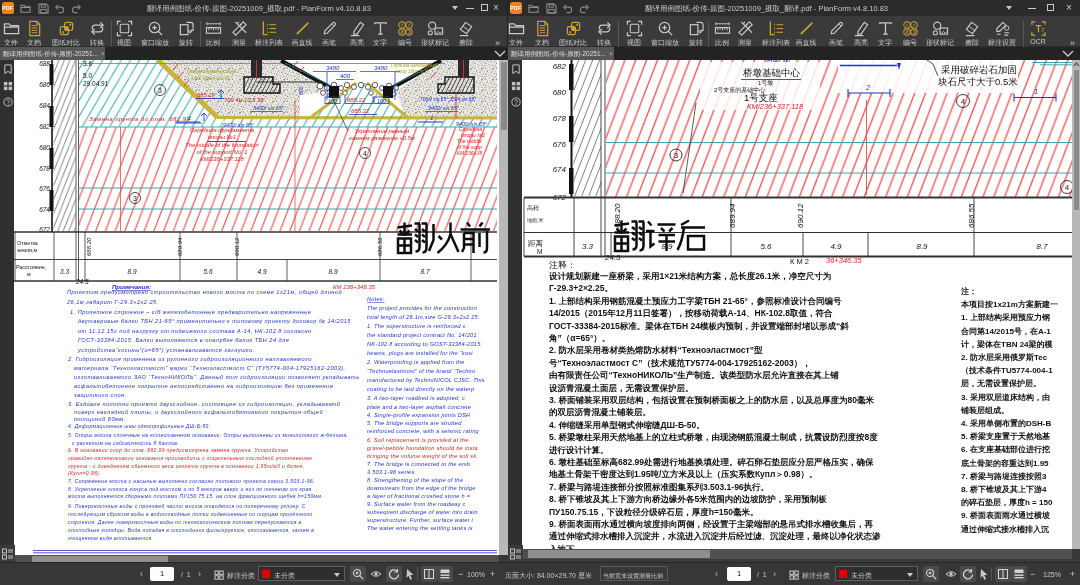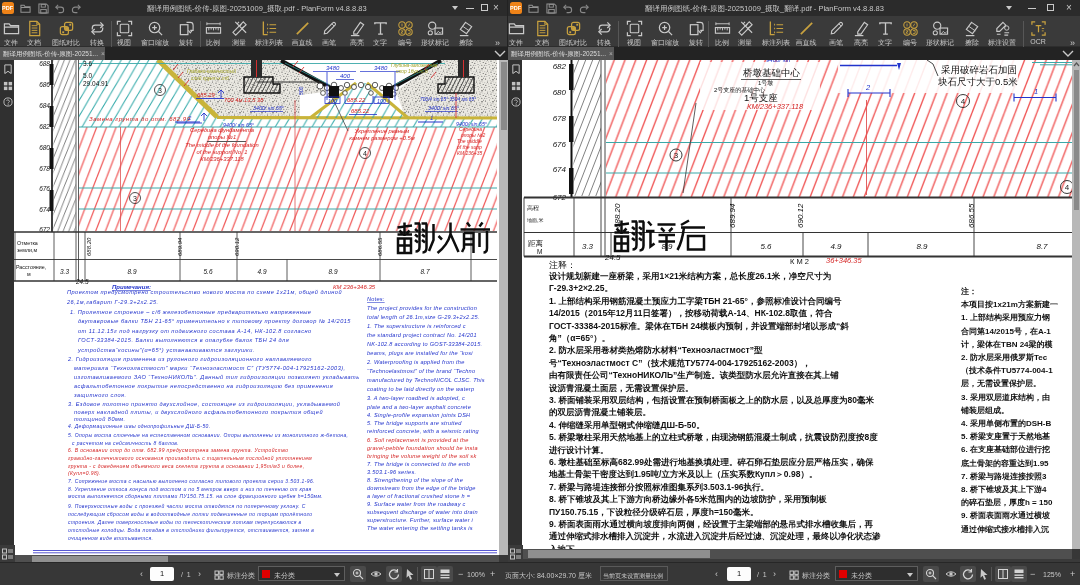--- a/index.html
+++ b/index.html
@@ -761,22 +761,22 @@
       </svg>
  <svg class="abs" style="left:546px;top:2.5px;color:#949494" width="11" height="11">
         <use href="#t-save"></use>
       </svg>
  <svg class="abs" style="left:562px;top:2.5px;color:#888" width="11" height="11">
         <use href="#t-undo"></use>
       </svg>
  <svg class="abs" style="left:579px;top:2.5px;color:#888" width="11" height="11">
         <use href="#t-redo"></use>
       </svg>
- <div class="ttxt" style="left:147px">翻译用例图纸-价传-原图-20251009_摄取.pdf - PlanForm v4.8.8.83</div>
- <div class="ttxt" style="left:645px">翻译用例图纸-价传-原图-20251009_摄取_翻译.pdf - PlanForm v4.8.8.83</div>
+ <div class="ttxt" style="left:147px">翻译用例图纸-价传-原图-20251009_摄取.pdf - PlanForm v4.10.8.83</div>
+ <div class="ttxt" style="left:645px">翻译用例图纸-价传-原图-20251009_摄取_翻译.pdf - PlanForm v4.8.10.83</div>
  <div class="abs" style="left:452px;top:6px;width:0;height:0;border-left:3.5px solid transparent;border-right:3.5px solid transparent;border-top:4.5px solid #c9c9c9"></div>
  <div class="abs" style="left:466px;top:7.5px;width:8px;height:1.2px;background:#c9c9c9"></div>
  <div class="abs" style="left:481px;top:3.5px;width:7px;height:7px;border:1.1px solid #c9c9c9"></div>
  <div class="winbtn" style="left:493px;top:1.5px;font-size:10px">×</div>
  <div class="abs" style="left:1006px;top:6px;width:0;height:0;border-left:3.5px solid transparent;border-right:3.5px solid transparent;border-top:4.5px solid #c9c9c9"></div>
  <div class="abs" style="left:1028px;top:7.5px;width:8px;height:1.2px;background:#c9c9c9"></div>
  <div class="abs" style="left:1047px;top:3.5px;width:7px;height:7px;border:1.1px solid #c9c9c9"></div>
  <div class="winbtn" style="left:1066px;top:1.5px;font-size:10px">×</div>
 </div>
 <div class="abs toolbar">

